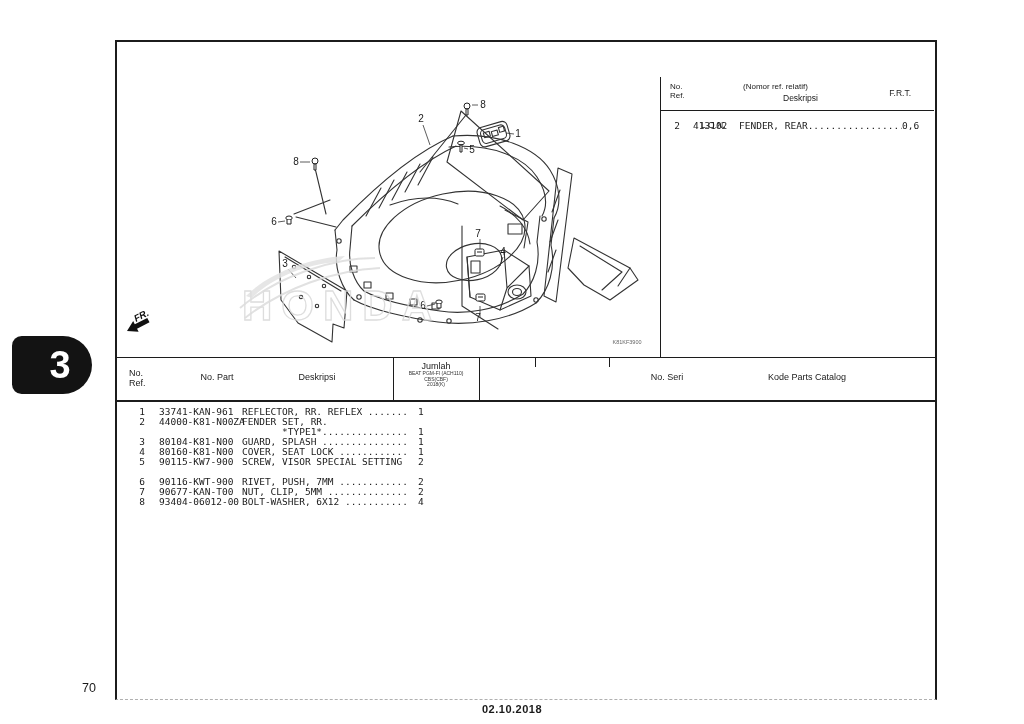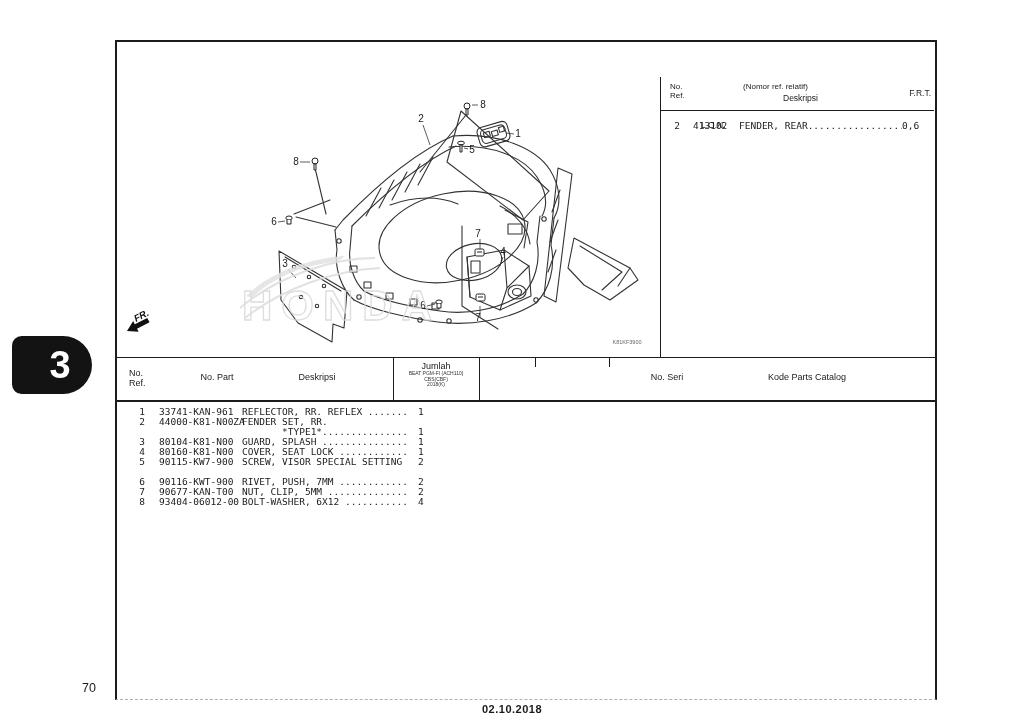--- a/index.html
+++ b/index.html
@@ -12,21 +12,21 @@
   .fcode{position:absolute;left:18px;top:7px;font-size:18px;font-weight:bold;letter-spacing:.5px;}
   .ptitle{position:absolute;left:0;right:0;top:5px;text-align:center;font-size:21px;font-weight:bold;letter-spacing:1px;}
   
   .rpanel{position:absolute;left:543px;top:35px;width:273px;height:280px;border-left:1.5px solid #1c1c1c;}
   .rp-head{position:relative;height:33px;border-bottom:1.5px solid #1c1c1c;font-size:8.5px;}
   .rp-head span{position:absolute;white-space:nowrap;}
   .rp-ref{left:9px;top:5px;line-height:9px;font-size:8px;}
   .rp-lon{left:40px;top:22px;margin-top:21px;}
   .rp-note{left:82px;top:5px;font-size:8px;}
   .rp-desk{left:122px;top:16px;}
-  .rp-frt{right:3px;top:11px;}
+  .rp-frt{right:23px;top:11px;}
   .rp-row{position:absolute;top:43px;left:0;right:6px;display:flex;
           font-family:"DejaVu Sans Mono",monospace;font-size:9.5px;}
   .rp-row .ref{width:32px;text-align:center;}
   .rp-row .lon{width:46px;}
   .rp-row .desc{flex:1;white-space:pre;overflow:hidden;}
   .rp-row .frt{width:26px;text-align:left;}
   
   .phead{position:absolute;left:0;right:0;top:315px;height:42px;
          border-top:1.5px solid #1c1c1c;border-bottom:2.5px solid #1c1c1c;font-size:9px;}
   .phead .lbl{position:absolute;white-space:nowrap;}

